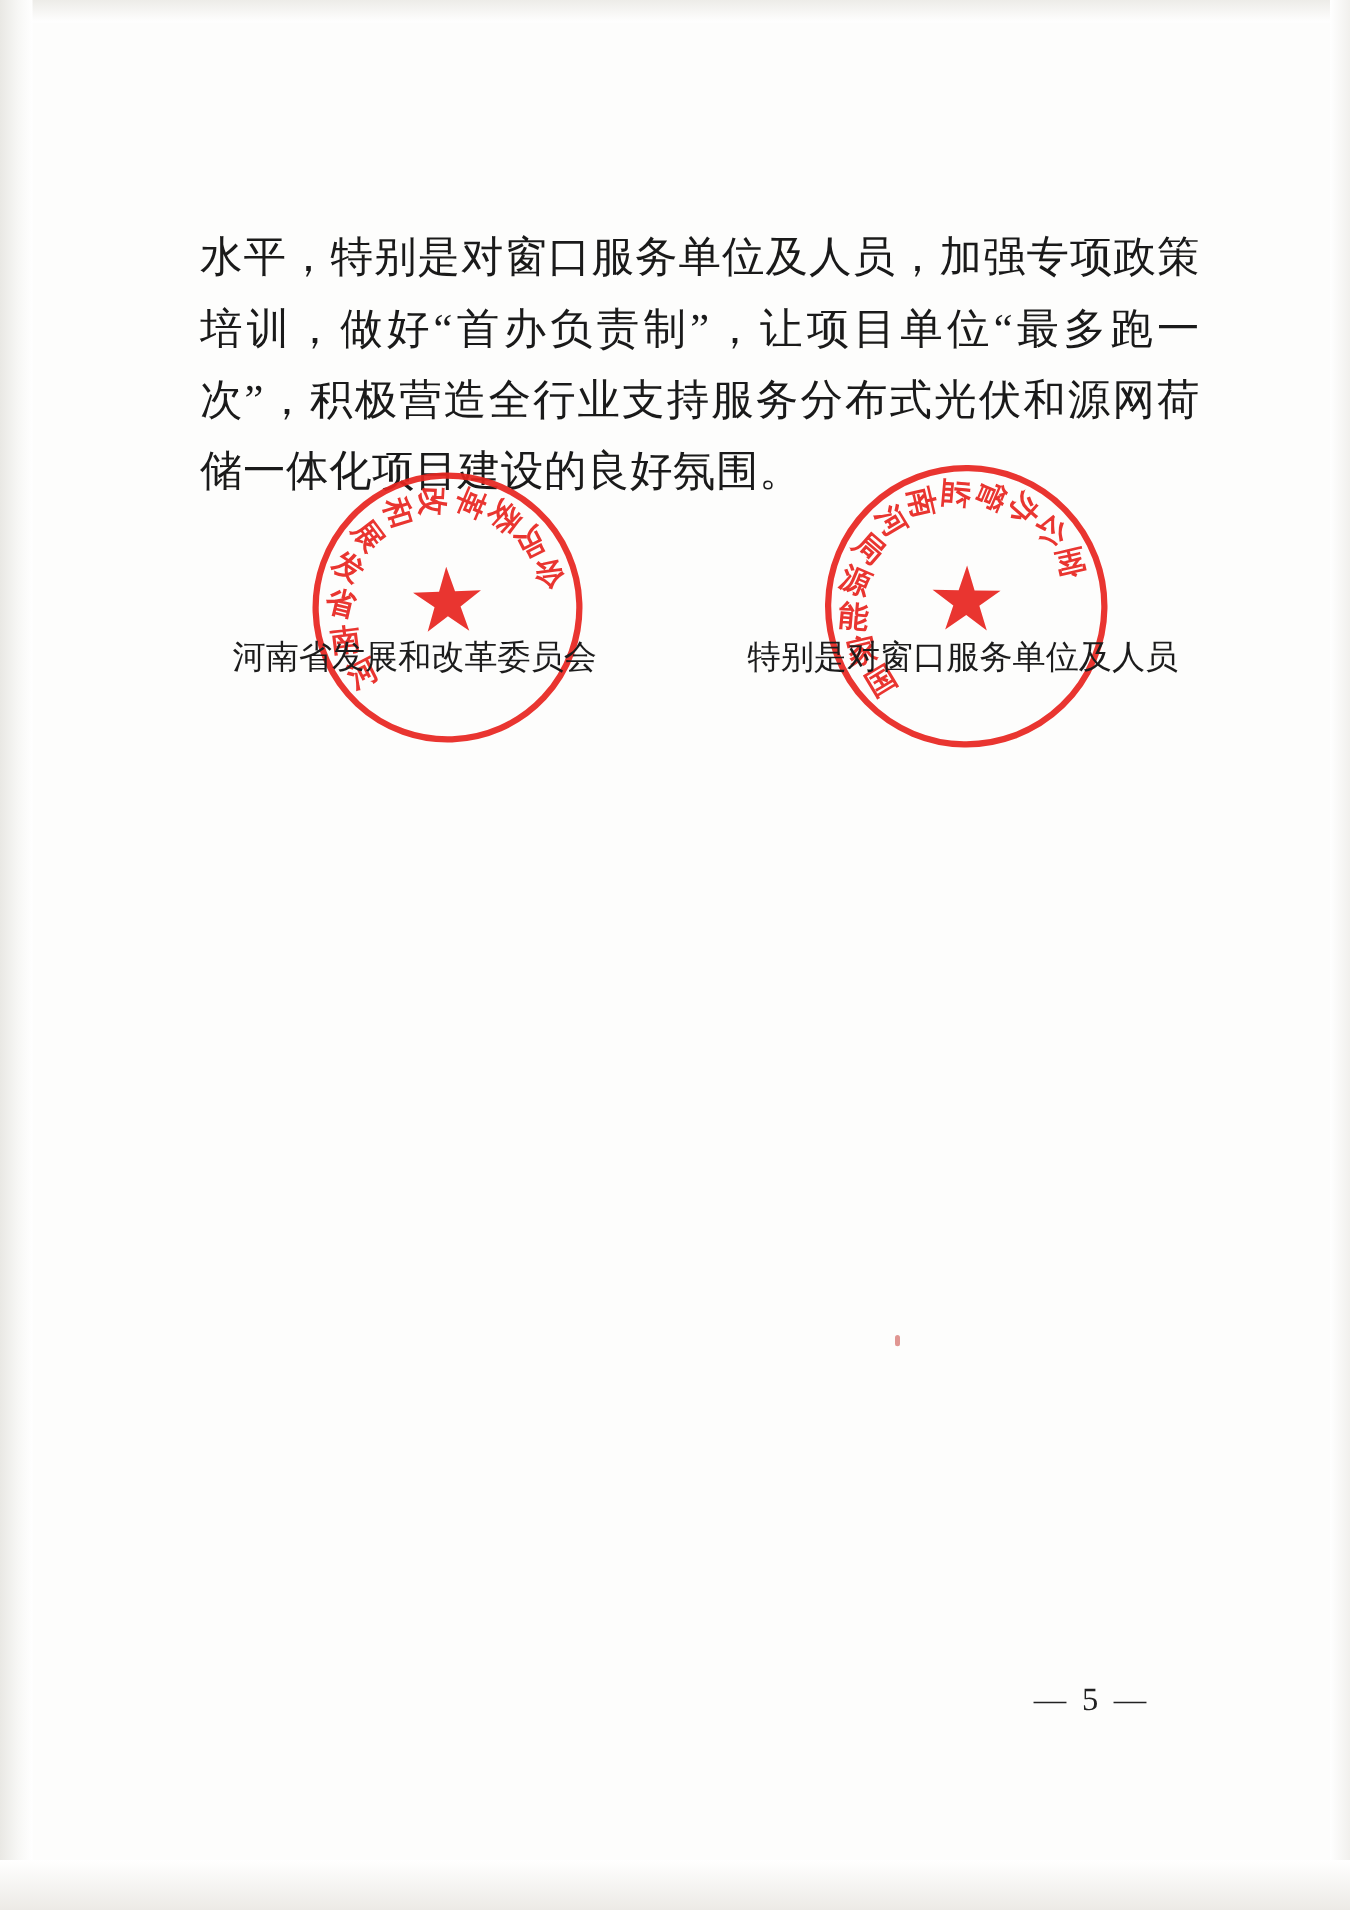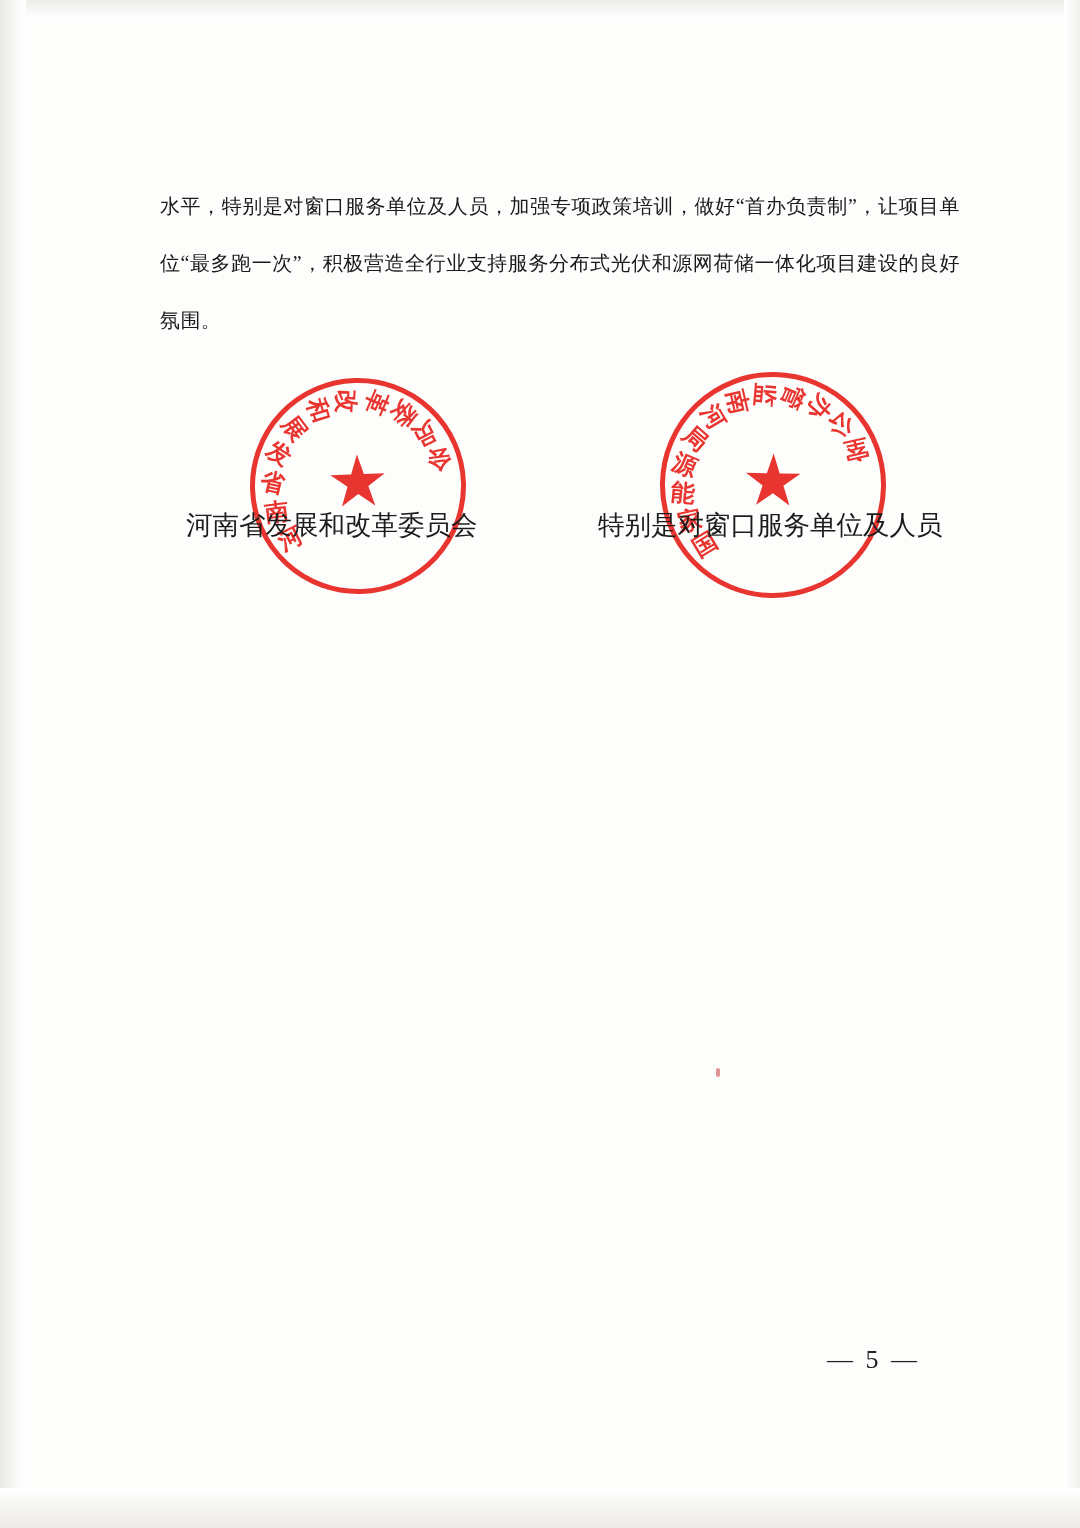--- a/index.html
+++ b/index.html
@@ -41,21 +41,21 @@
     top: 0; right: 0;
     width: 16px; height: 100%;
     background: linear-gradient(to left, #f1f0ed 0%, #ffffff 100%);
   }
 
   .body-text {
     position: absolute;
     left: 160px;
     top: 178px;
     width: 800px;
-    font-size: 20px;
+    font-size: 34px;
     line-height: 57px;
     color: #1a1a1a;
     letter-spacing: 0.4px;
     text-align: justify;
     text-justify: inter-ideograph;
   }
   .body-text p {
     margin: 0;
     text-indent: 0;
   }

